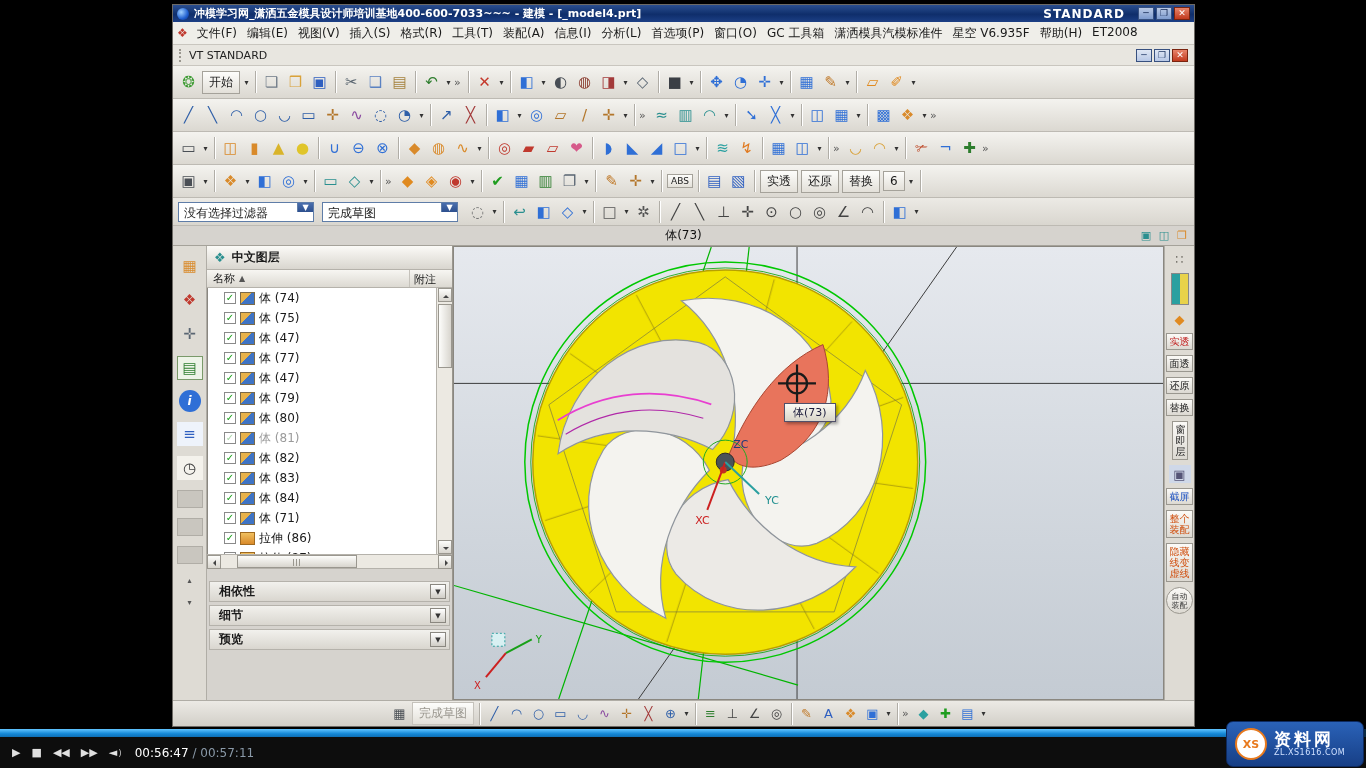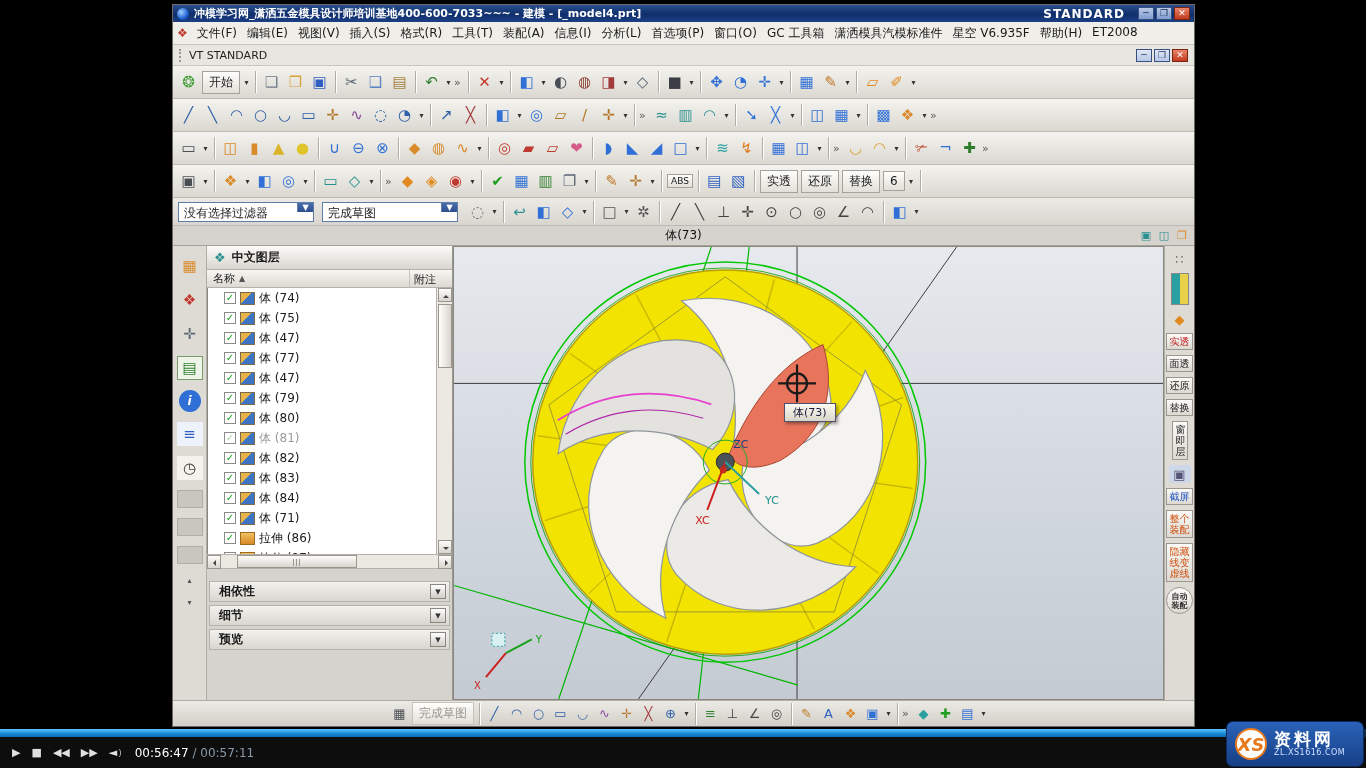--- a/index.html
+++ b/index.html
@@ -109,21 +109,21 @@
 
 .progress{position:absolute;left:0;top:729px;width:1366px;height:8px;background:#0c2b44}
 .progress .fill{height:100%;background:linear-gradient(#61c4ff,#1387d6 60%,#0f6fb4)}
 .playerbar{position:absolute;left:0;top:737px;width:1366px;height:31px;background:#0d0d0d;display:flex;align-items:center;gap:7px;padding:0 12px;color:#e8e8e8}
 .pbtns{display:flex;align-items:center;gap:11px}
 .pbtn{font-size:11px;color:#e0e0e0;font-family:"DejaVu Sans",sans-serif}
 .pbtn.speaker::after{content:")";margin-left:1px;font-size:9px;color:#bbb}
 .ptime{font-size:12px;color:#fff;margin-left:6px;white-space:nowrap}
 .ptime .ptotal{color:#8a99a8}
 .watermark{position:absolute;right:2px;top:721px;width:138px;height:46px;background:linear-gradient(#2a62b8,#173f86);border-radius:7px;display:flex;align-items:center;gap:7px;padding:0 8px;z-index:5;border:1px solid #0d2a60}
-.wm-logo{width:32px;height:32px;border-radius:50%;background:#fff;border:2px solid #e87a1e;color:#e87a1e;font-weight:bold;font-style:italic;display:flex;align-items:center;justify-content:center;font-size:18px;flex:0 0 auto}
+.wm-logo{width:32px;height:32px;border-radius:50%;background:#fff;border:2px solid #e87a1e;color:#e87a1e;font-weight:bold;display:flex;align-items:center;justify-content:center;font-size:11px;flex:0 0 auto}
 .wm-col{display:flex;flex-direction:column;line-height:1.1}
 .wm-site{color:#fff;font-size:17px;font-weight:bold;letter-spacing:3px}
 .wm-url{color:#cfe0ff;font-size:8px;letter-spacing:.5px}
 </style>
 </head>
 <body>
 
 <div class="nx">
 
   <div class="titlebar">
@@ -601,21 +601,21 @@
         <div class="rs-icon" style="color: rgb(224, 138, 32);">◆</div>
         <div class="rs-btn" style="color: rgb(194, 34, 34);">实透</div>
         <div class="rs-btn" style="color: rgb(34, 34, 34);">面透</div>
         <div class="rs-btn" style="color: rgb(34, 34, 34);">还原</div>
         <div class="rs-btn" style="color: rgb(34, 34, 34);">替换</div>
         <div class="rs-btn vert" style="color: rgb(34, 34, 34); text-align: right;">窗即层</div>
         <div class="rs-icon" style="color: rgb(85, 85, 119); background: rgb(207, 216, 232);">▣</div>
         <div class="rs-btn" style="color: rgb(26, 79, 192);">截屏</div>
         <div class="rs-btn" style="color: rgb(208, 80, 16);">整个装配</div>
         <div class="rs-btn" style="color: rgb(208, 80, 16);">隐藏线变虚线</div>
-        <div class="rs-btn round" style="color: rgb(51, 51, 51); font-weight: bold;">自动装配</div>
+        <div class="rs-btn round" style="color: rgb(51, 51, 51);">自动装配</div>
       </div>
   </div>
 
   <div class="bottombar">
       <span class="ticon" style="color: rgb(74, 79, 85);">▦</span>
       <span class="tbtn dim">完成草图</span>
       <span class="tsep"></span>
       <span class="ticon" style="color: rgb(47, 95, 168);">╱</span>
       <span class="ticon" style="color: rgb(47, 95, 168);">◠</span>
       <span class="ticon" style="color: rgb(47, 95, 168);">○</span>

